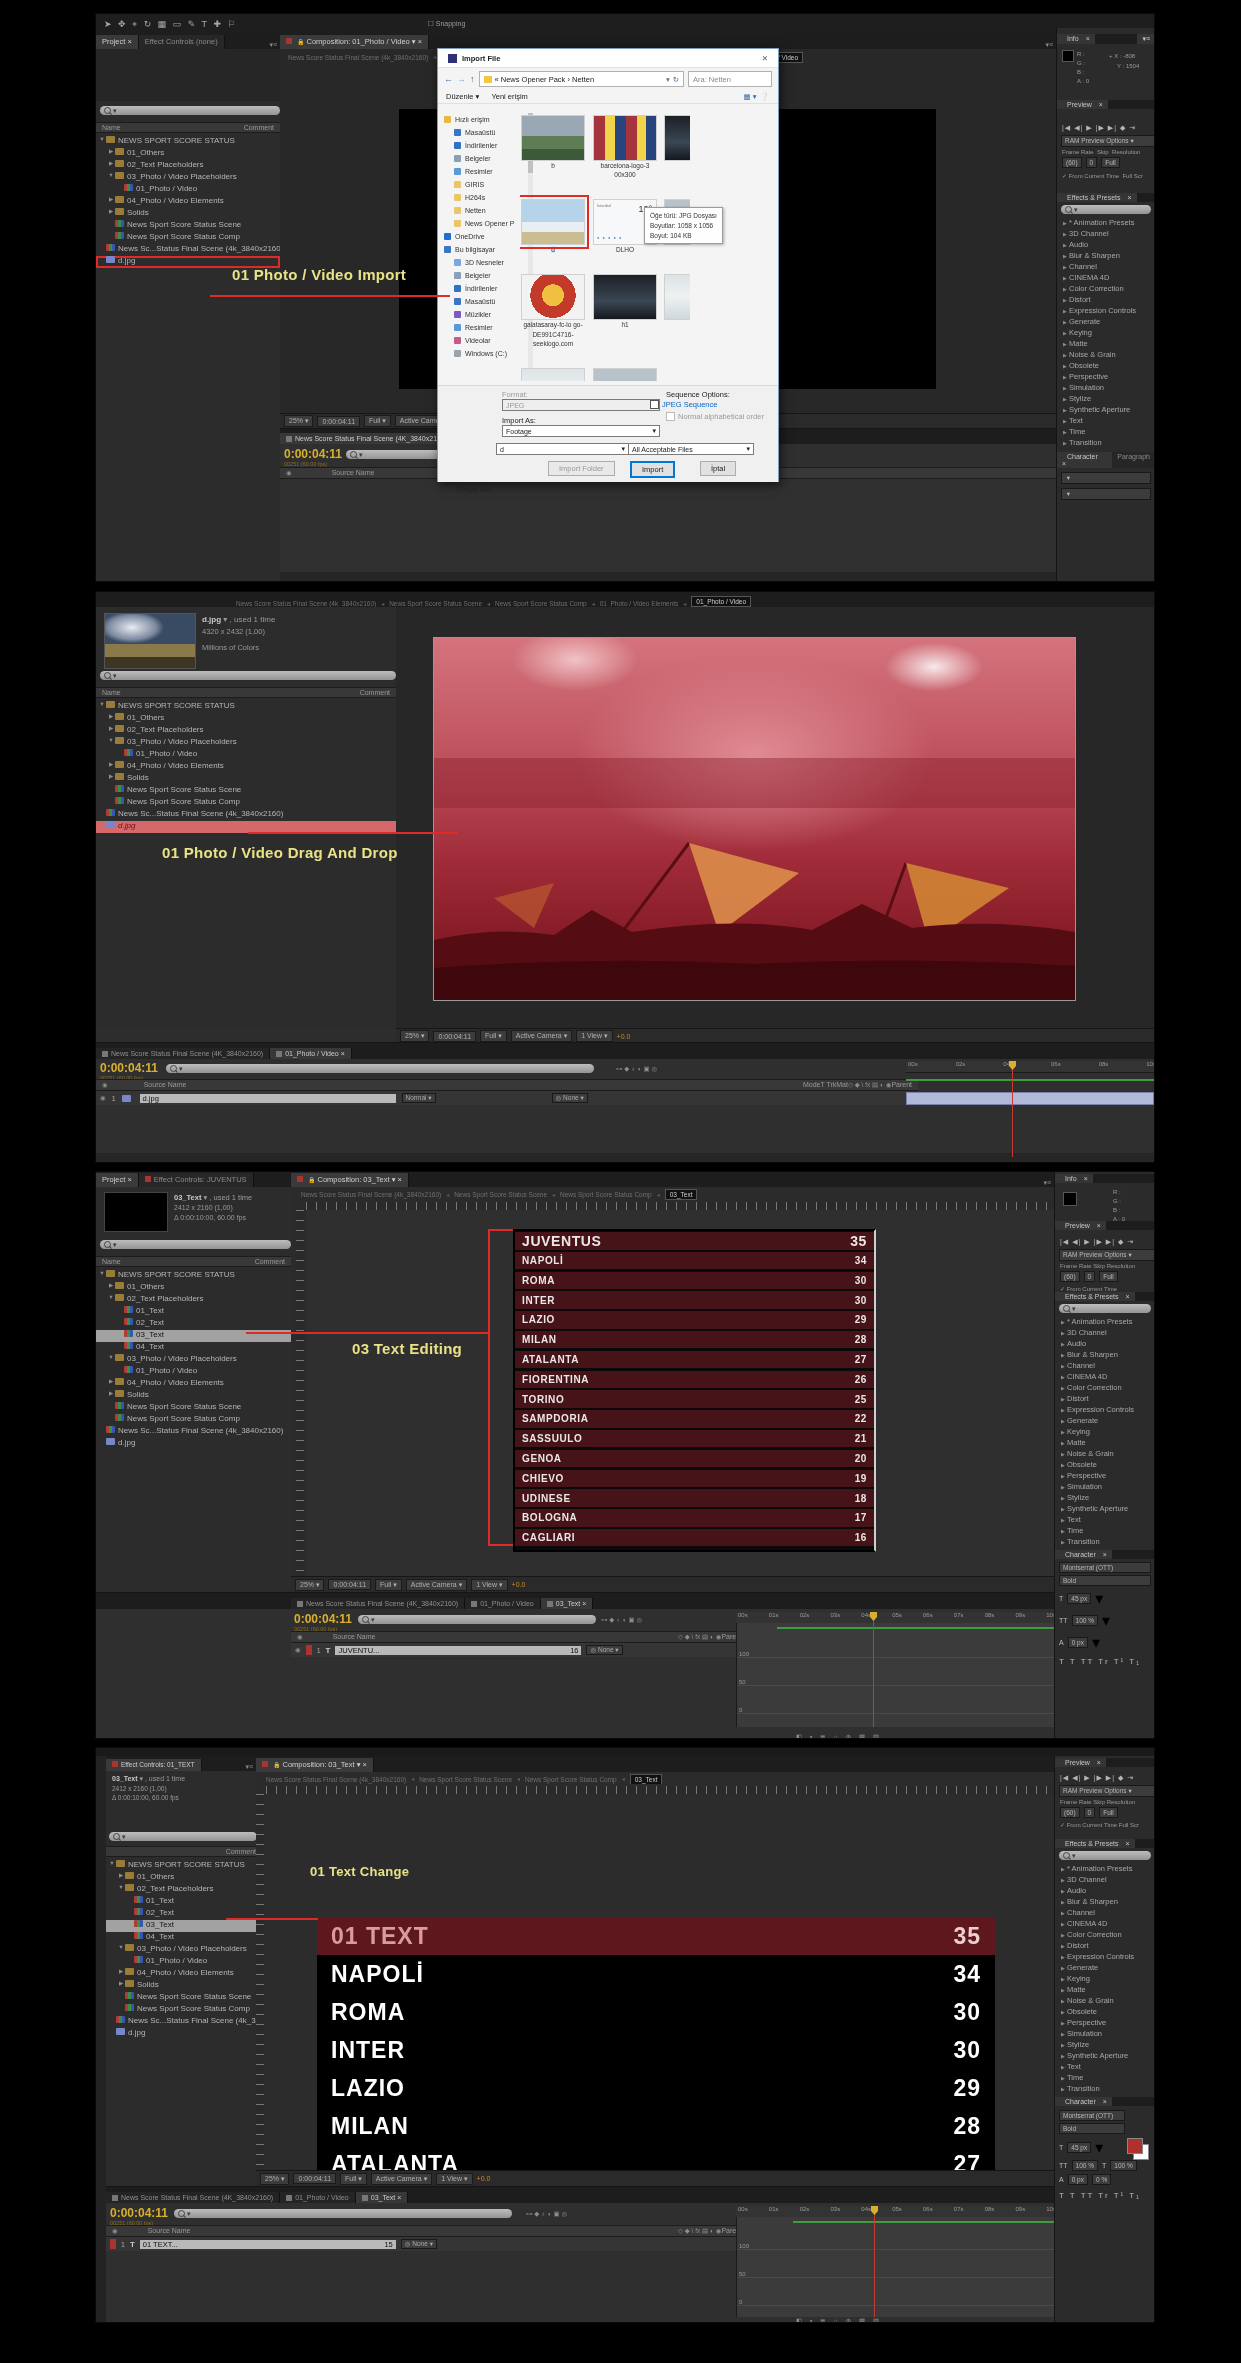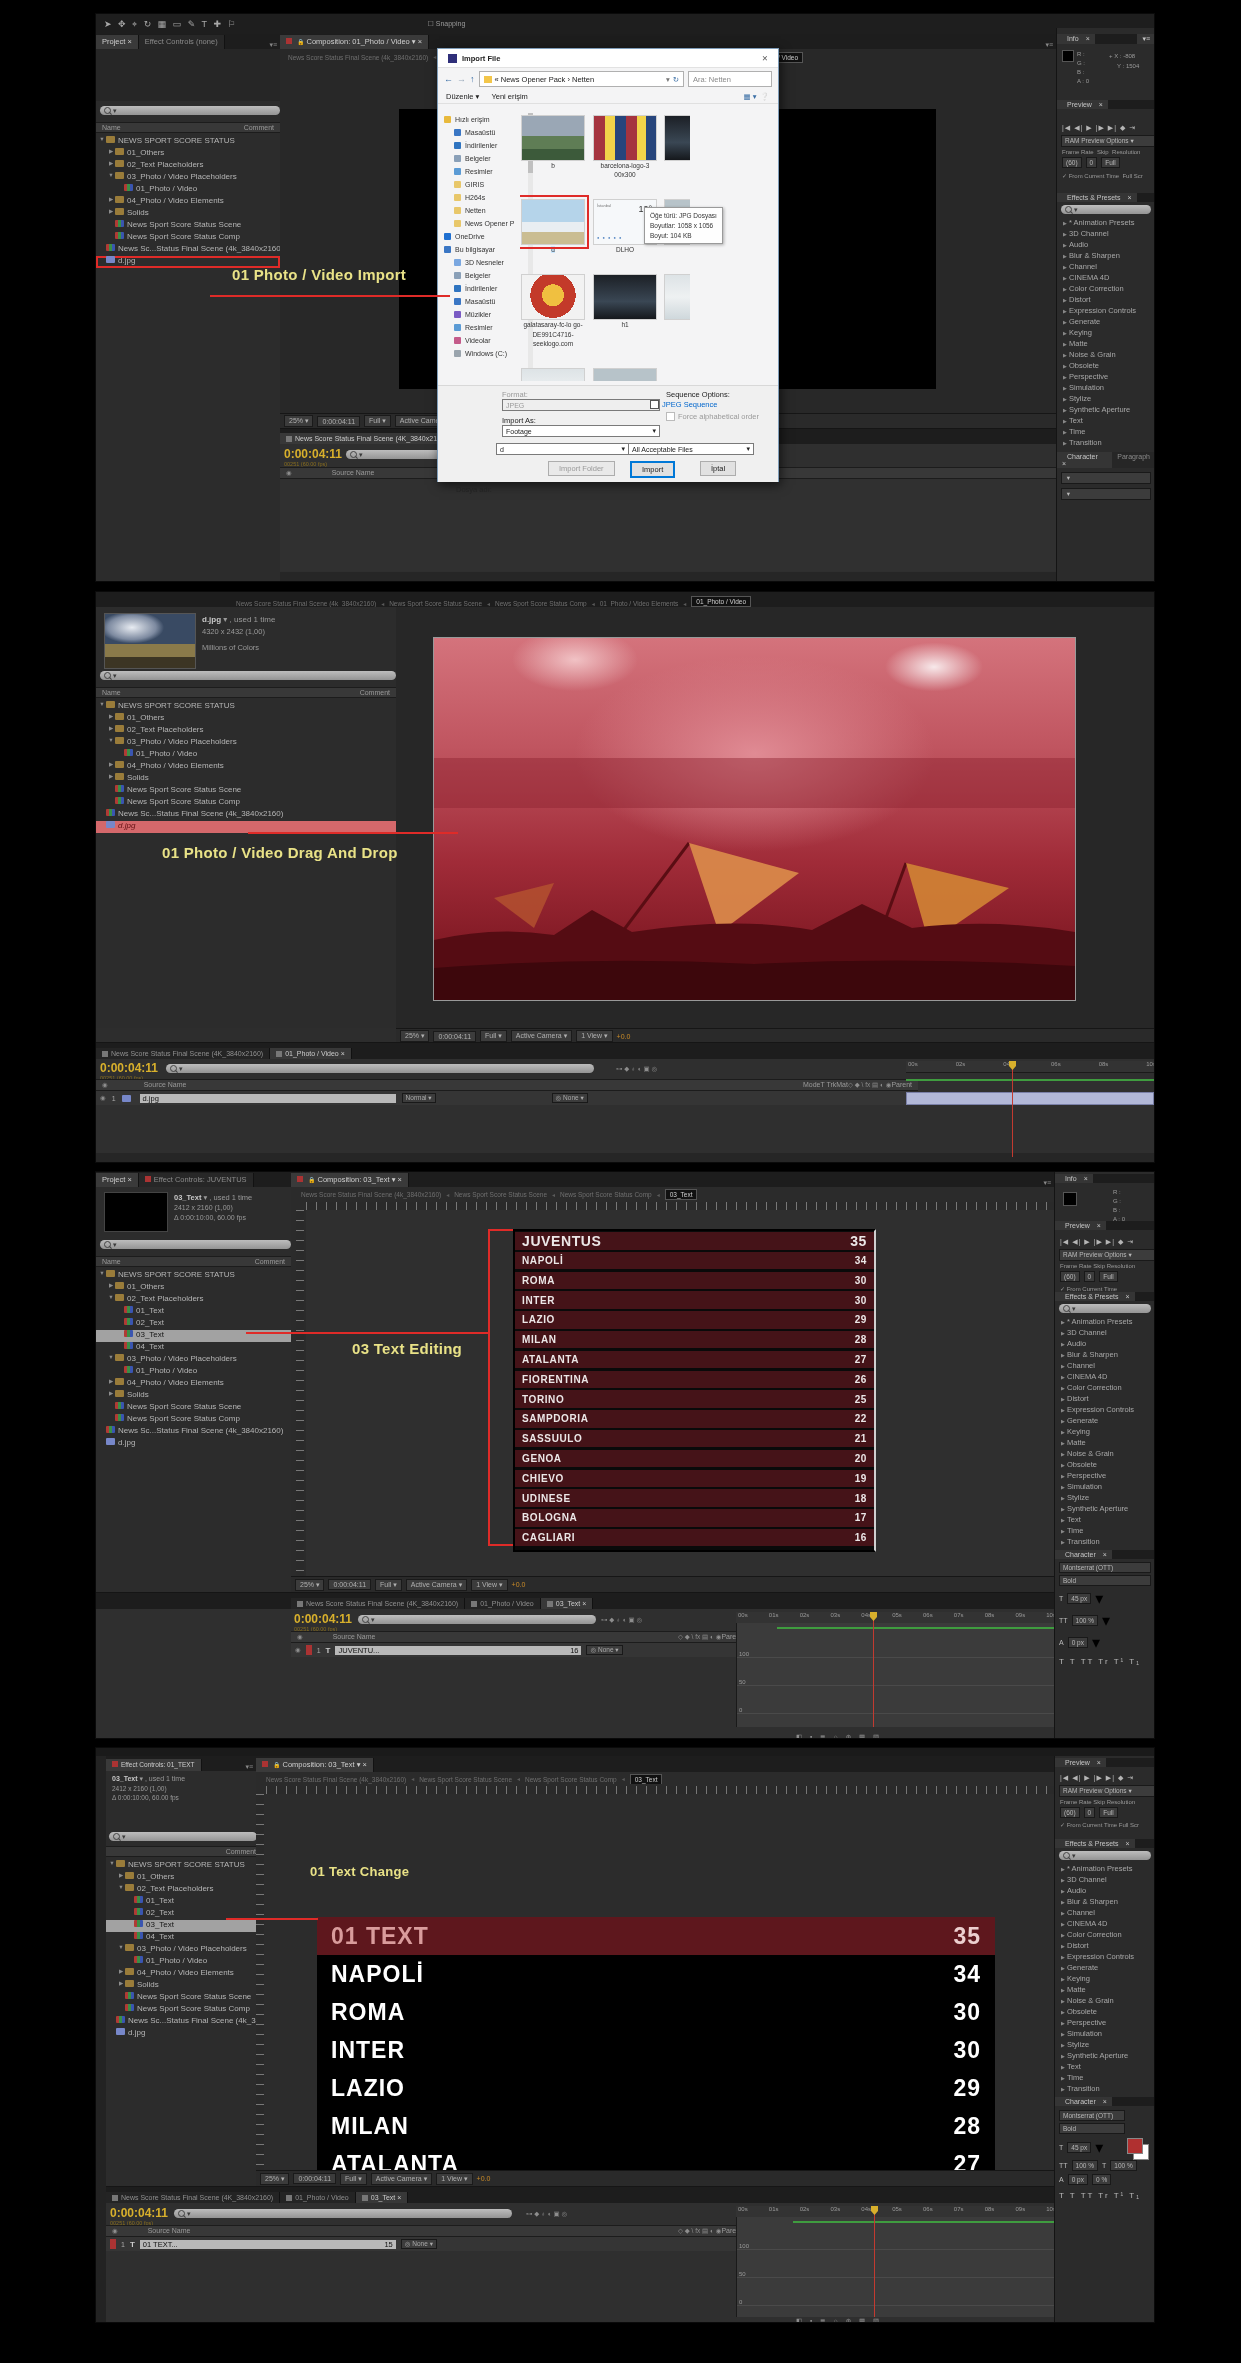--- a/index.html
+++ b/index.html
@@ -489,21 +489,21 @@
           <span>JPEG</span>
           <span>▾</span>
         </div>
       <span class="ab" style="left:228px;top:4px;">Sequence Options:</span>
       <span class="ab" style="left:212px;top:14px;color:#0066cc;display:flex;align-items:center;">
           <span class="chk"></span>
           <span>JPEG Sequence</span>
         </span>
       <span class="ab" style="left:228px;top:26px;color:#9a9a9a;display:flex;align-items:center;">
           <span class="chk off"></span>
-          <span>Force alphabetical order</span>
+          <span>Normal alphabetical order</span>
         </span>
       <span class="ab" style="left:64px;top:30px;">Import As:</span>
       <div class="wsel ab" style="left:64px;top:39px;width:150px;">
           <span>Footage</span>
           <span>▾</span>
         </div>
       <span class="ab" style="left:18px;top:59px;margin-top:40px;">Dosya adı:</span>
       <div class="wsel ab" style="left:58px;top:57px;width:125px;">
           <span>d</span>
           <span>▾</span>

